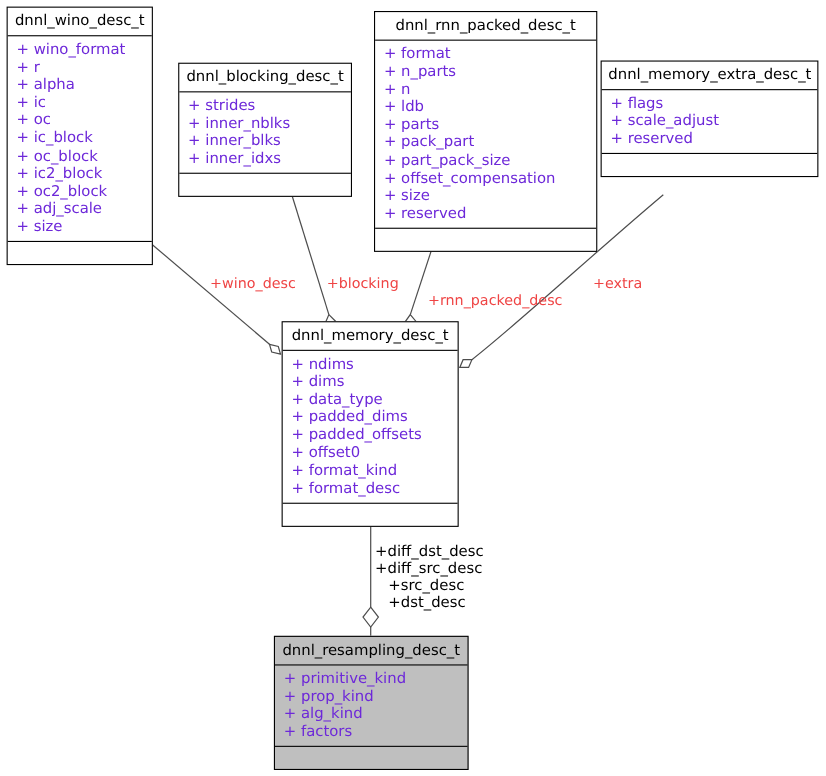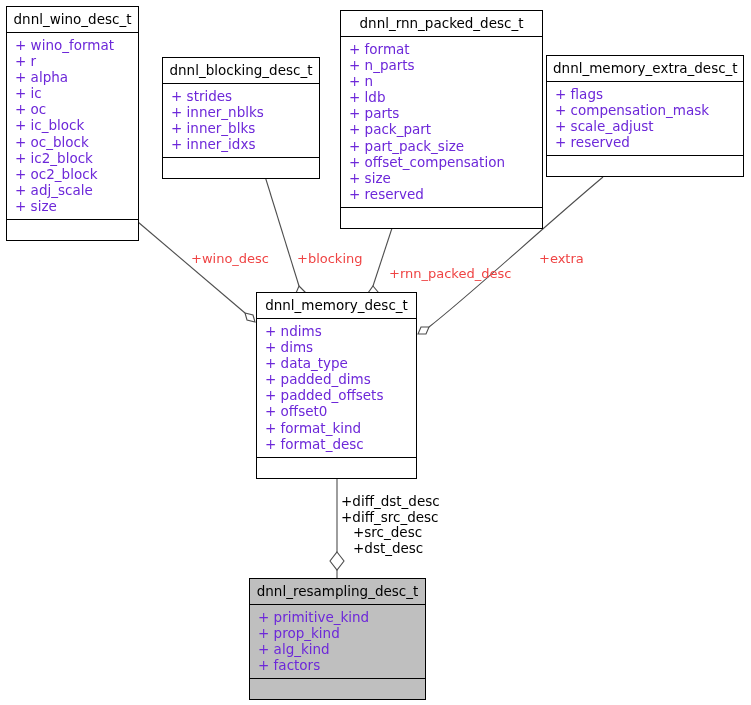--- a/index.html
+++ b/index.html
@@ -162,21 +162,20 @@
       <div class="attr">+ size</div>
       <div class="attr">+ reserved</div>
     </div>
     <div class="uml-ops"></div>
   </div>
 
   <div class="uml-class" style="left:546px; top:55px; width:198px;">
     <div class="uml-title">dnnl_memory_extra_desc_t</div>
     <div class="uml-attrs">
       <div class="attr">+ flags</div>
-      <div class="attr">+ compensation_mask</div>
       <div class="attr">+ scale_adjust</div>
       <div class="attr">+ reserved</div>
     </div>
     <div class="uml-ops"></div>
   </div>
 
   <div class="uml-class" style="left:256px; top:292px; width:161px;">
     <div class="uml-title">dnnl_memory_desc_t</div>
     <div class="uml-attrs">
       <div class="attr">+ ndims</div>

